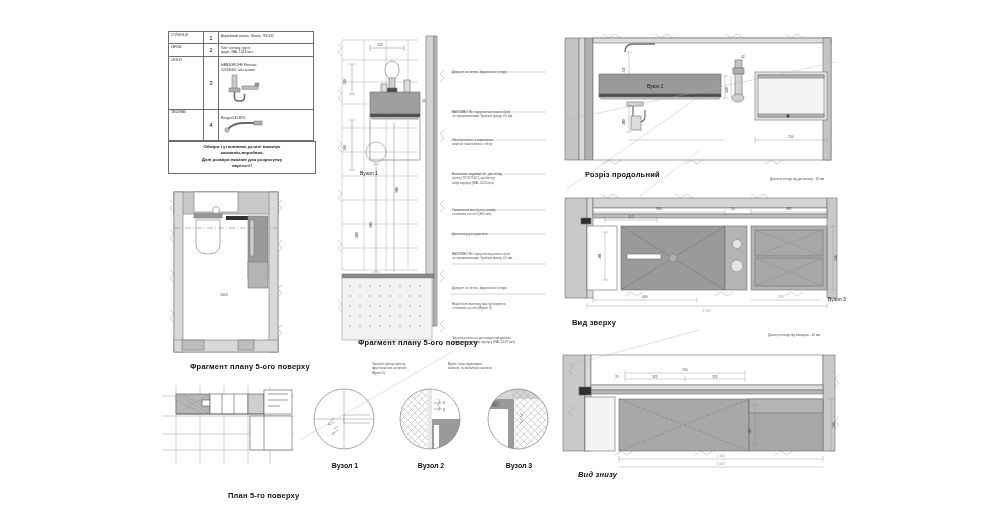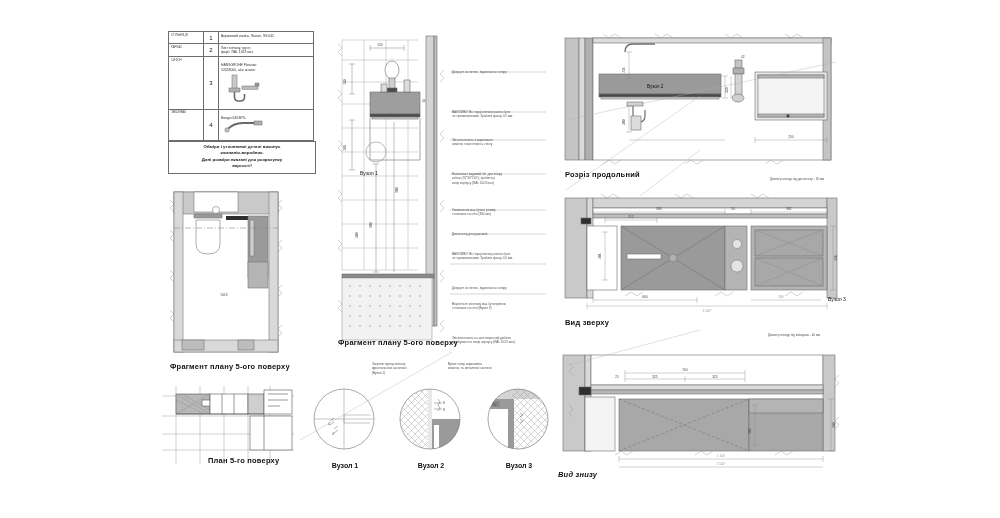--- a/index.html
+++ b/index.html
@@ -1,21 +1,21 @@
 <!DOCTYPE html>
 <html><head>
 <meta charset="utf-8">
 <style>
   html,body{margin:0;padding:0;background:#ffffff;}
   body{width:1000px;height:518px;overflow:hidden;
        font-family:"Liberation Sans","DejaVu Sans",sans-serif;color:#1a1a1a;}
   #sheet{position:relative;width:1000px;height:518px;background:#fff;}
 
   .abs{position:absolute;}
-  .ttl{font-weight:bold;font-size:7.5px;color:#111;letter-spacing:.2px;white-space:nowrap;}
+  .ttl{font-weight:bold;font-size:7.5px;color:#111;letter-spacing:.2px;white-space:nowrap;margin-left:20px;}
   .note{font-size:3.1px;color:#555;line-height:1.45;white-space:pre-line;}
   .callout{font-size:5px;color:#111;white-space:nowrap;}
   .nodelbl{font-weight:bold;font-size:7px;color:#111;text-align:center;white-space:nowrap;}
 
   
   .spec{position:absolute;left:168px;top:31px;width:146px;border:.7px solid #6d6d6d;
         border-collapse:collapse;background:#fff;}
   .spec td{border:.7px solid #6d6d6d;font-size:3.4px;color:#333;padding:1.5px 2px;
            vertical-align:top;line-height:1.35;}
   .spec .c-name{width:30px;text-transform:uppercase;font-size:2.9px;color:#444;}
@@ -120,21 +120,21 @@
       <rect x="40" y="14" width="8" height="6" fill="#fff"></rect>
       <rect x="48" y="8" width="38" height="20" fill="#fff"></rect>
       <path d="M60 8 v20 M72 8 v20"></path>
       <rect x="86" y="8" width="16" height="20" fill="#cfcfcf"></rect>
       <rect x="102" y="4" width="28" height="24" fill="#fff"></rect>
       <path d="M106 8 h20 M106 14 h20 M106 20 h12"></path>
       <rect x="88" y="30" width="42" height="34" fill="#fff"></rect>
       <path d="M14 28 h88 M102 28 v36"></path>
     </g>
   </svg>
-  <div class="abs ttl" style="left:165px;top:456px;padding-left:43px;">План 5-го поверху</div>
+  <div class="abs ttl" style="left:165px;top:491px;padding-left:43px;">План 5-го поверху</div>
 
   <svg class="abs" style="left:330px;top:30px;" width="122" height="300">
     <g stroke="#a6a6a6" stroke-width=".45" fill="none">
       <path d="M12 10 h76 M12 30 h76 M12 52 h76 M12 74 h76 M12 98 h76 M12 122 h76
                M12 146 h76 M12 170 h76 M12 194 h76 M12 218 h76 M12 240 h76"></path>
       <path d="M12 10 v230 M34 10 v230 M56 10 v230 M78 10 v230"></path>
     </g>
     <g stroke="#6d6d6d" stroke-width=".6" fill="none">
       <rect x="96" y="6" width="8" height="290" fill="#d4d4d4"></rect>
       <rect x="104" y="6" width="3" height="290" fill="#bcbcbc"></rect>
@@ -334,21 +334,21 @@
     <text x="66" y="26" font-size="3.2" fill="#444" text-anchor="middle">212</text>
     <text x="224" y="18" font-size="3.2" fill="#444" text-anchor="middle">382</text>
     <text x="80" y="106" font-size="3.2" fill="#444" text-anchor="middle">600</text>
     <text x="142" y="120" font-size="3.2" fill="#999" text-anchor="middle">1 100*</text>
     <text x="272" y="66" font-size="3.2" fill="#444" text-anchor="middle" transform="rotate(-90 272 66)">248</text>
     <text x="36" y="64" font-size="3.2" fill="#444" text-anchor="middle" transform="rotate(-90 36 64)">204</text>
     <text x="216" y="106" font-size="3.2" fill="#999" text-anchor="middle">284</text>
     <text x="168" y="18" font-size="3" fill="#444" text-anchor="middle">50</text>
   </svg>
   <div class="abs callout" style="left:828px;top:296px;">Вузол 3</div>
-  <div class="abs ttl" style="left:565px;top:318px;">Вид зверху</div>
+  <div class="abs ttl" style="left:552px;top:318px;">Вид зверху</div>
   <div class="abs note" style="left:768px;top:333px;">Діаметр отвору під змішувач - 40 мм</div>
 
   <svg class="abs" style="left:555px;top:355px;" width="290" height="120">
     <g stroke="#6d6d6d" stroke-width=".6">
       <rect x="8" y="0" width="22" height="96" fill="#c9c9c9"></rect>
       <rect x="30" y="0" width="6" height="96" fill="#d9d9d9"></rect>
       <rect x="36" y="0" width="232" height="30" fill="#ffffff"></rect>
       <rect x="268" y="0" width="12" height="96" fill="#c9c9c9"></rect>
       <rect x="36" y="30" width="232" height="5" fill="#dcdcdc"></rect>
       <rect x="36" y="35" width="232" height="4" fill="#b8b8b8"></rect>

